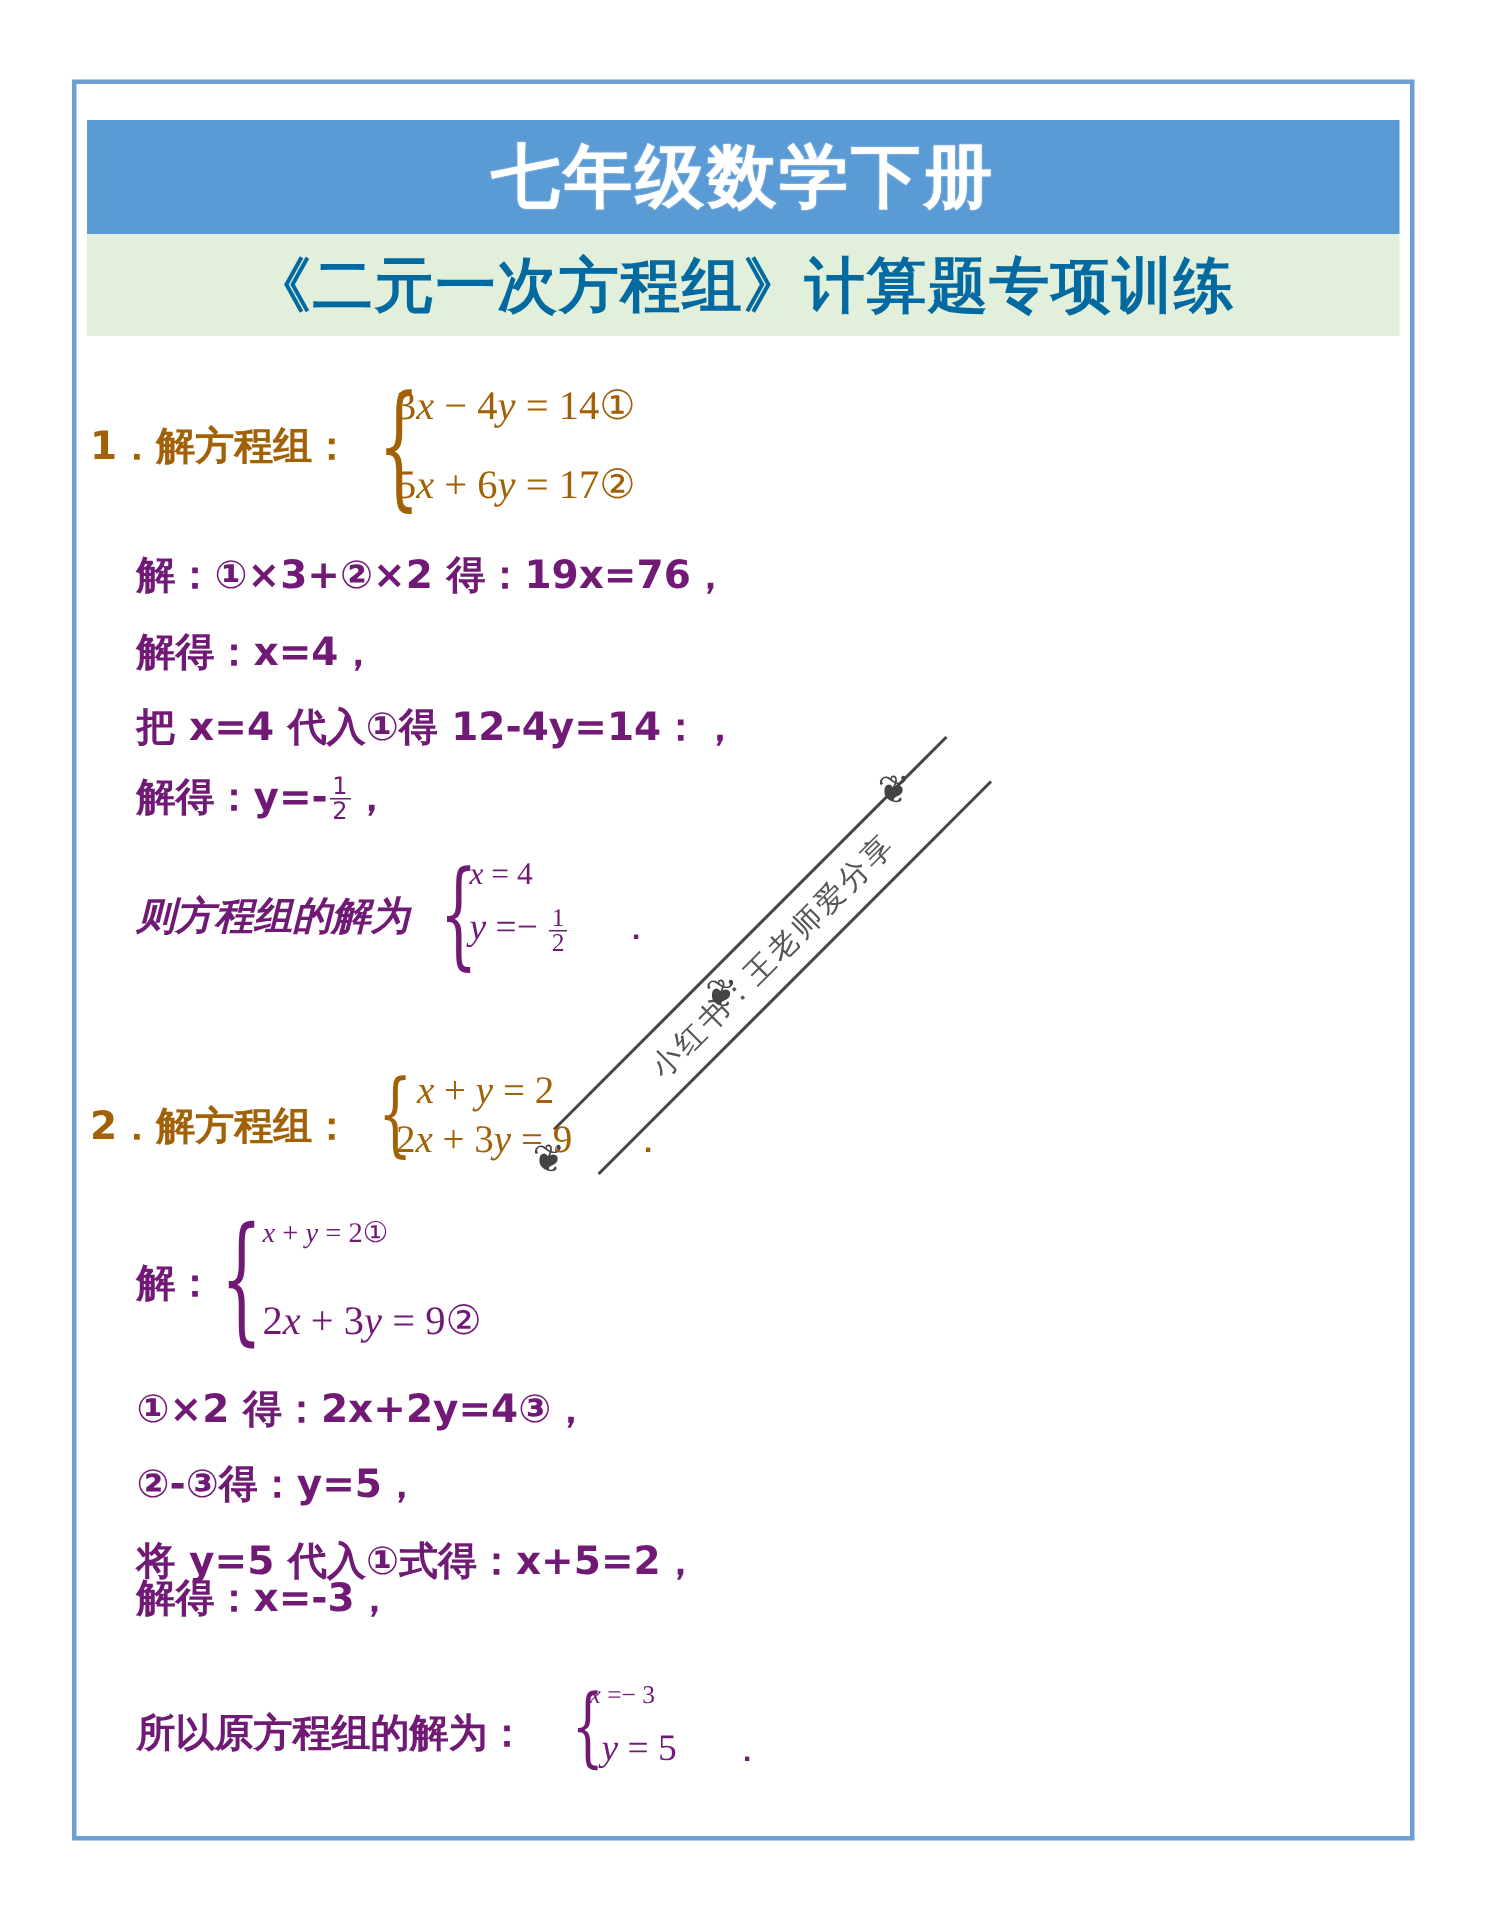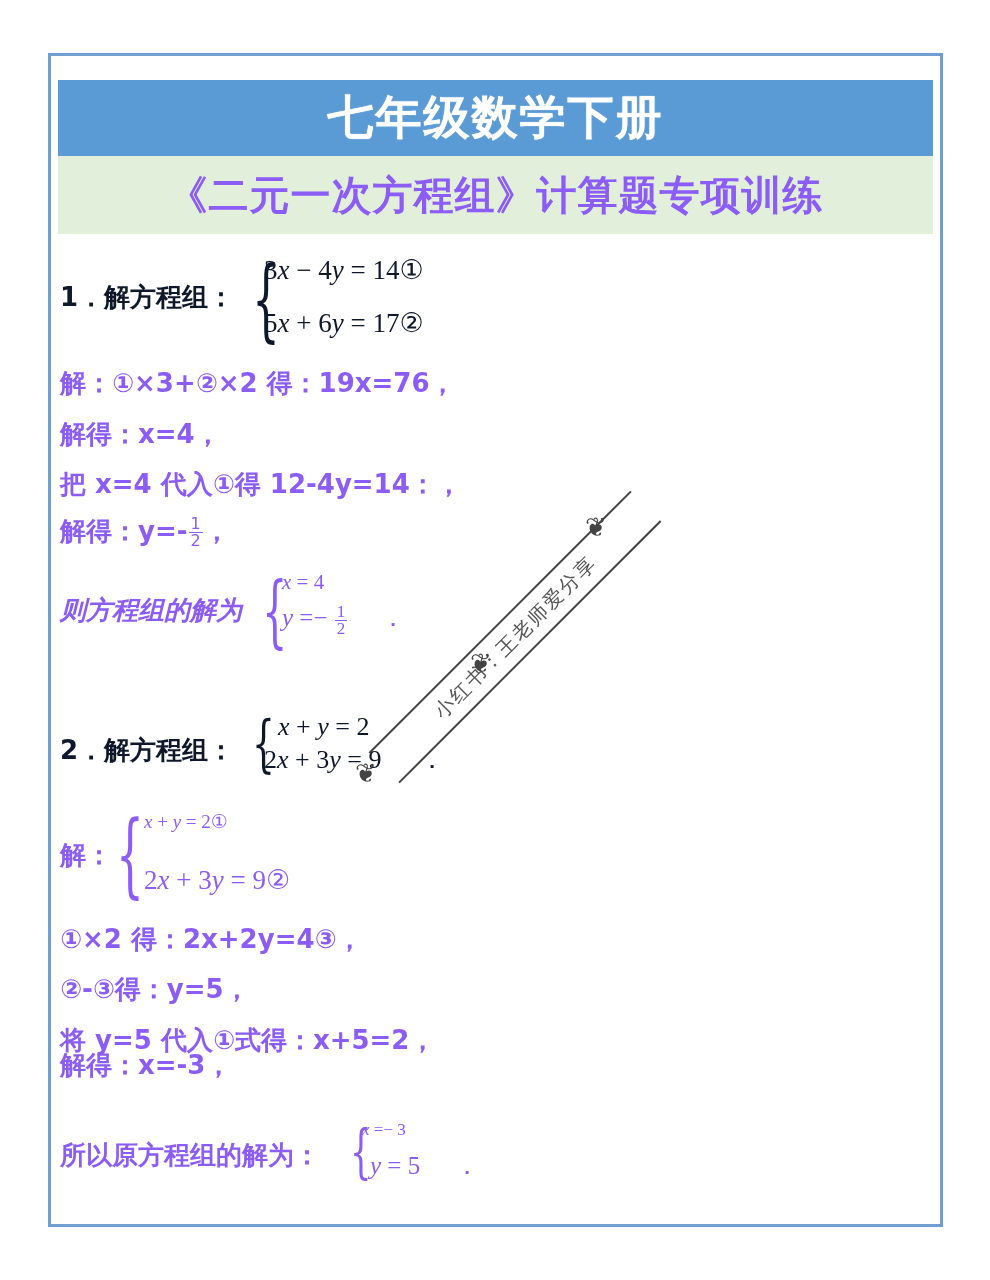--- a/index.html
+++ b/index.html
@@ -11,29 +11,29 @@
     border: 3px solid #6f9fd2;
   }
   .banner-title {
     position: absolute; left: 58px; top: 80px; width: 875px; height: 76px;
     background: #5b9bd5;
     display: flex; align-items: center; justify-content: center;
     color: #ffffff; font-size: 46px; font-weight: bold; letter-spacing: 2px;
     text-shadow: 0 0 1px #fff;
   }
   .banner-subtitle {
-    position: absolute; left: 58px; top: 156px; width: 875px; height: 78px;
+    position: absolute; left: 58px; top: 156px; width: 875px; height: 68px;
     background: #e2efda;
     display: flex; align-items: center; justify-content: center;
-    color: #8b5cf6; font-size: 40px; font-weight: bold; letter-spacing: 1px;
+    color: #0369a1; font-size: 40px; font-weight: bold; letter-spacing: 1px;
   }
 
   .line { position: absolute; left: 60px; font-size: 26px; font-weight: bold; white-space: nowrap; }
-  .black { color: #0f172a; }
-  .red { color: #8b5cf6; }
+  .black { color: #a16207; }
+  .red { color: #701a75; margin-left: 31px; }
   .sys { position: absolute; }
   .brace {
     position: absolute; font-family: "DejaVu Serif", serif; font-weight: normal;
     transform-origin: left top;
   }
   .eq { position: absolute; white-space: nowrap; font-family: "Liberation Serif", "DejaVu Serif", serif; font-weight: normal; }
   .eq i { font-style: italic; }
 
   .frac { display: inline-flex; flex-direction: column; align-items: center; vertical-align: middle; font-size: 16px; line-height: 16px; margin: 0 1px; font-weight: normal; }
   .frac .num { border-bottom: 1px solid currentColor; padding: 0 2px; }

